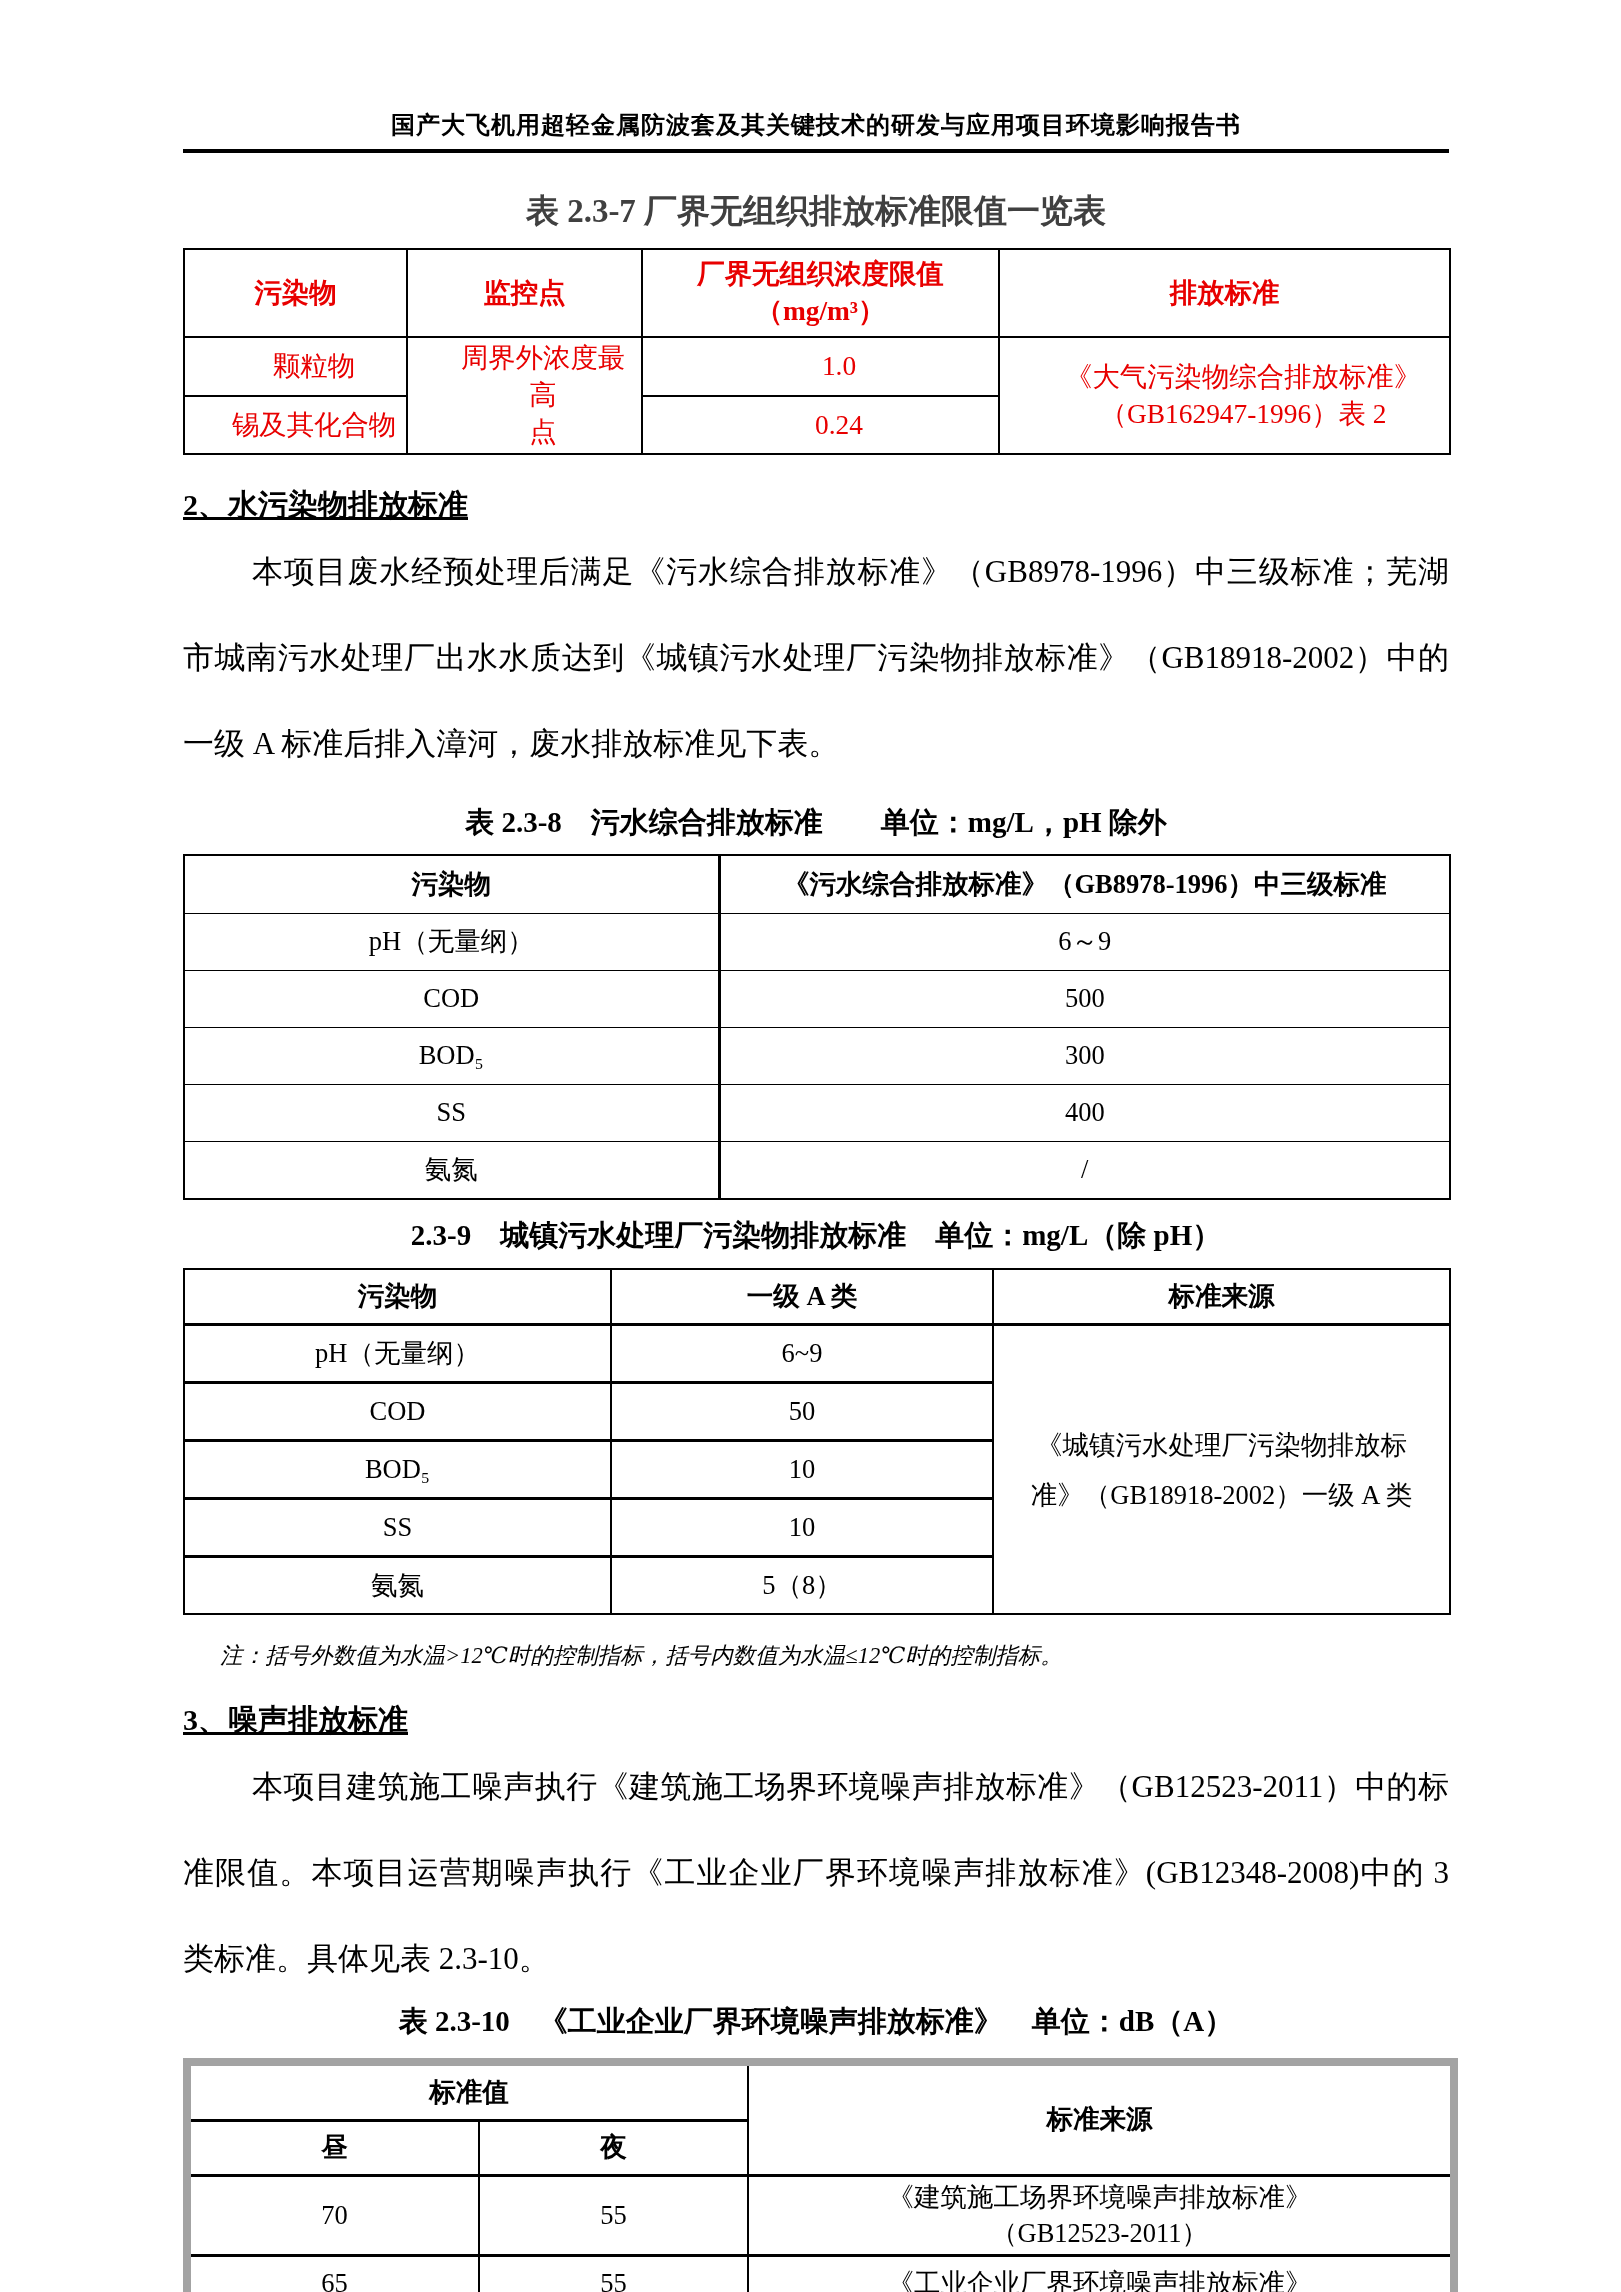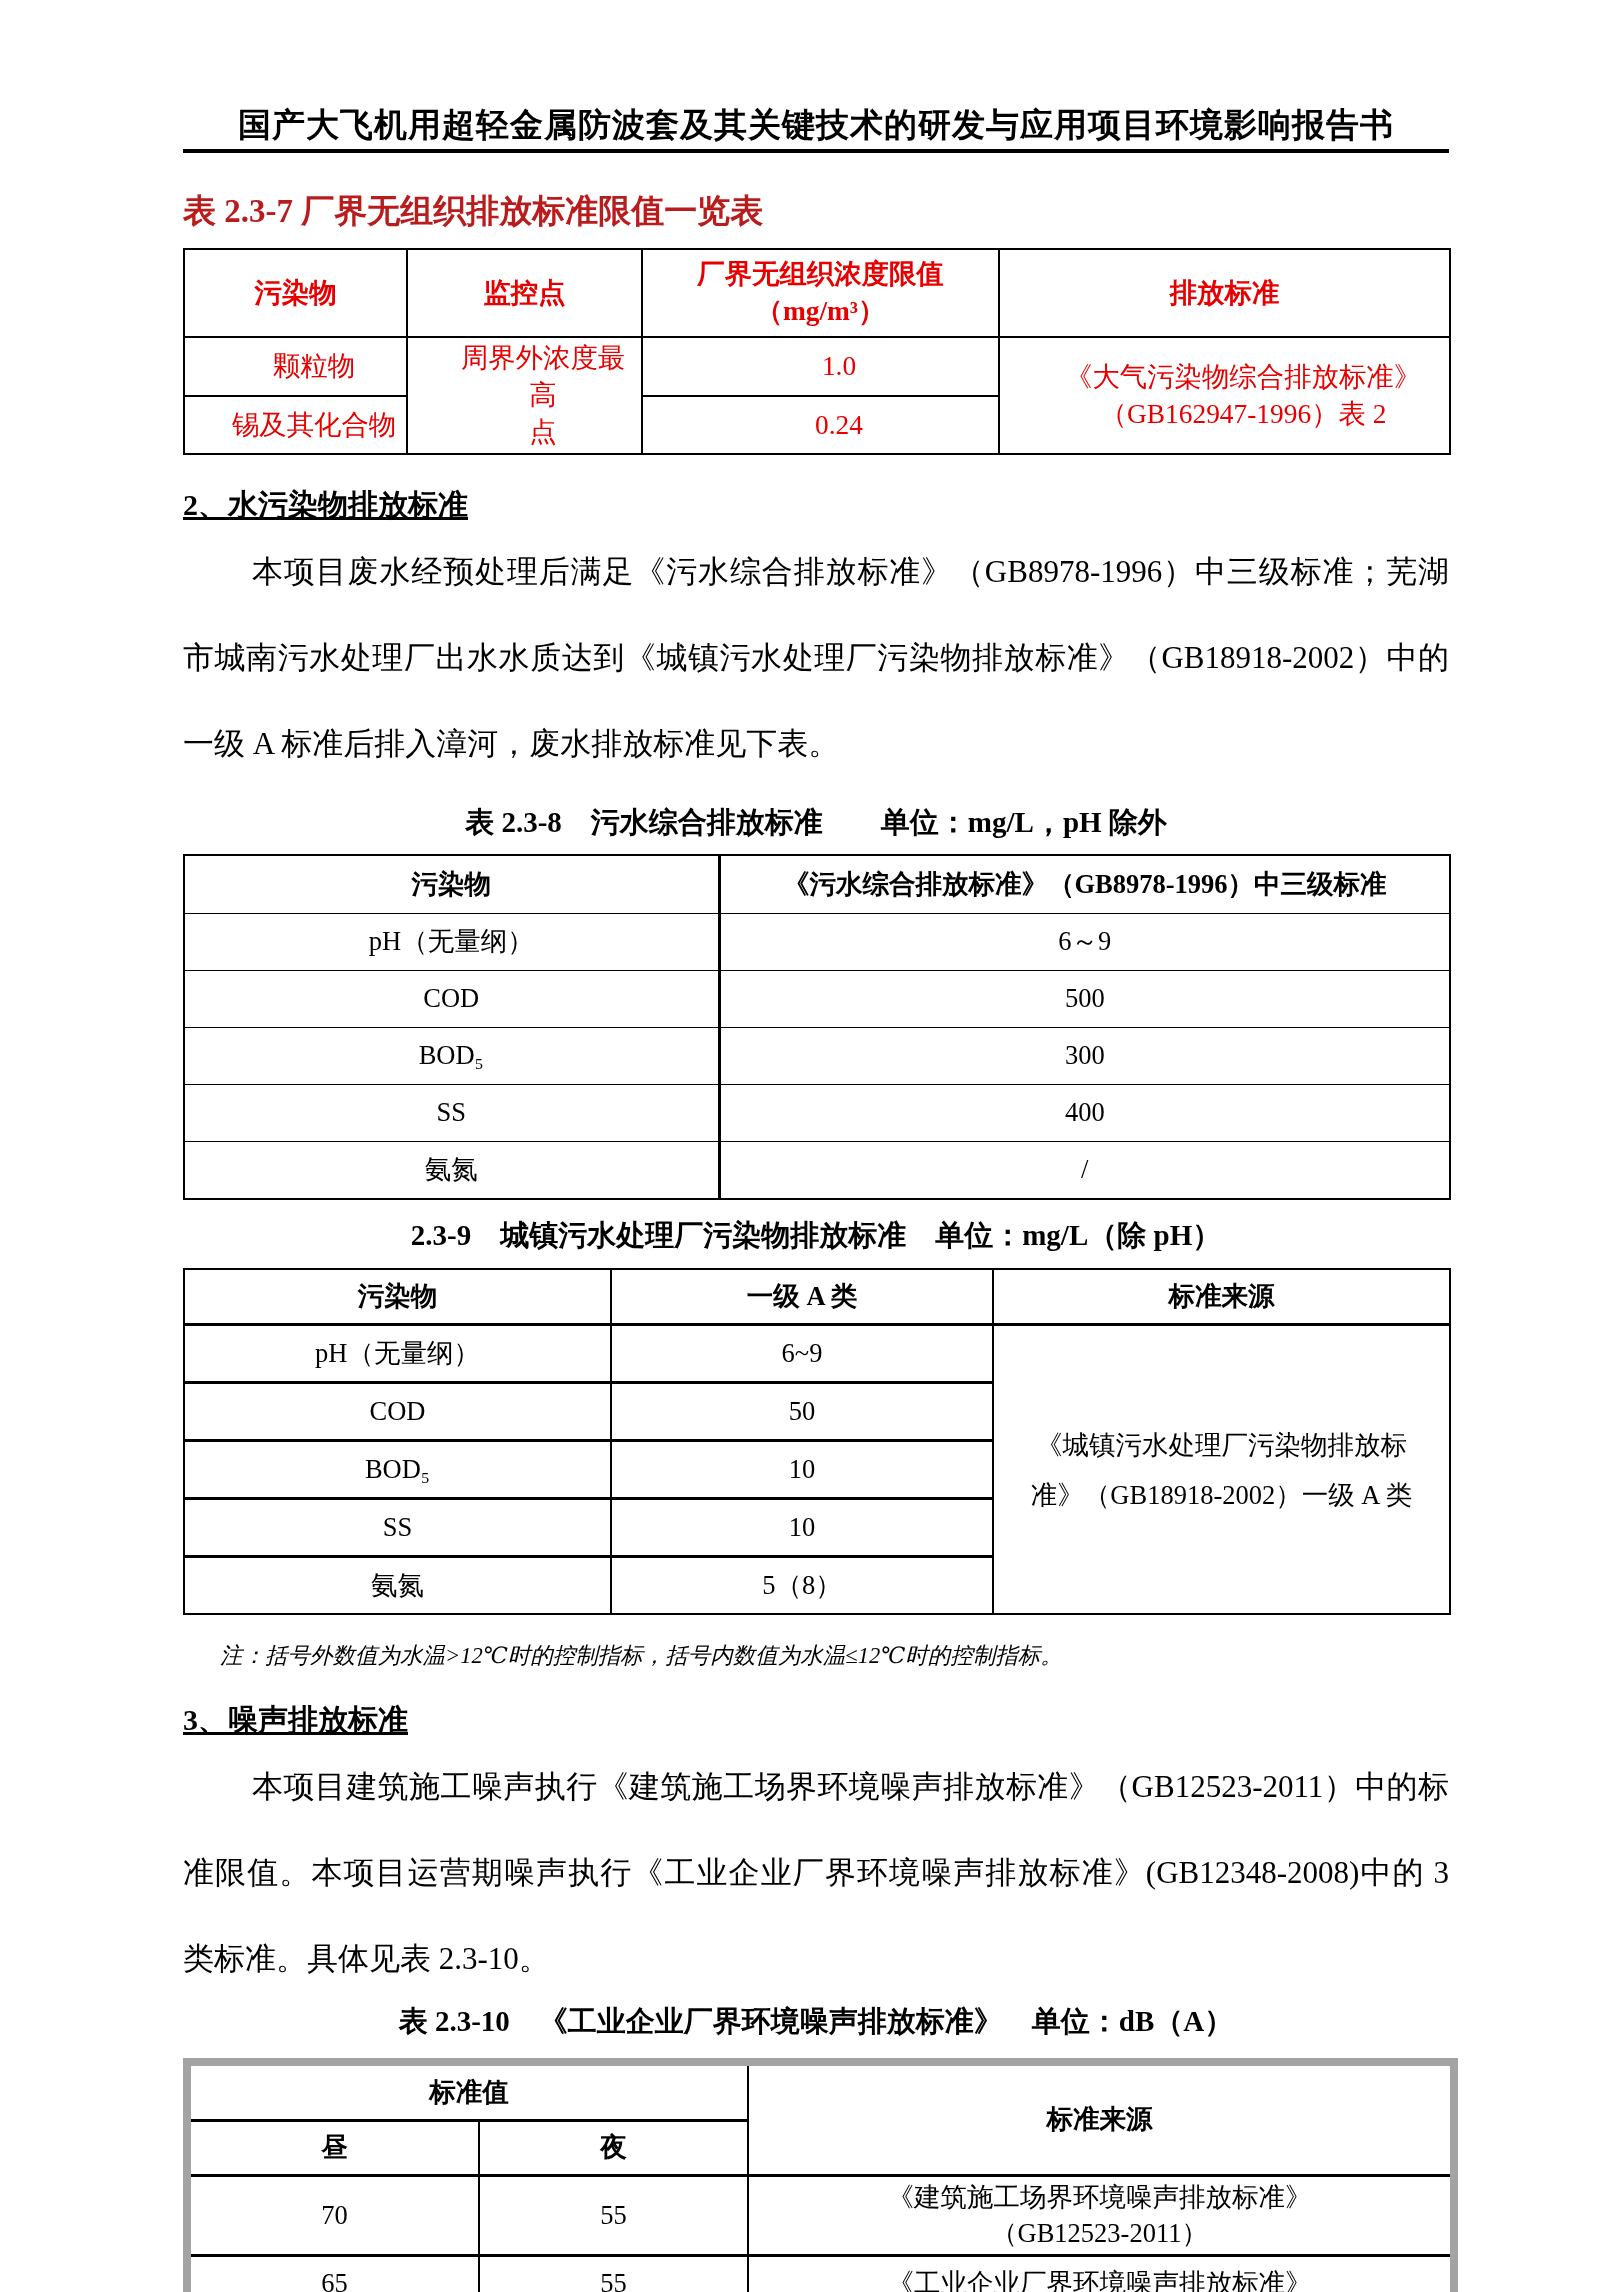--- a/index.html
+++ b/index.html
@@ -8,37 +8,37 @@
     width:1621px;height:2293px;
     background:#ffffff;
     font-family:"Liberation Serif","DejaVu Serif",serif;
     color:#000;
     overflow:hidden;
   }
   .content{width:1266px;margin-left:183px;}
   .doc-header{
     margin-top:110px;
     text-align:center;
-    font-size:33px;
+    font-size:24px;
     font-weight:bold;
     line-height:31px;
     letter-spacing:1px;
   }
   .header-rule{
     margin-top:7.8px;
     height:3.9px;
     background:#000;
   }
   .title-red{
     margin-top:37px;
-    text-align:left;
+    text-align:center;
     font-size:33px;
     font-weight:bold;
     line-height:43px;
-    color:#b91c1c;
+    color:#404040;
   }
   table{
     border-collapse:collapse;
     table-layout:fixed;
     width:1266px;
   }
   td,th{
     text-align:center;
     vertical-align:middle;
     padding:2px 5.9px;

